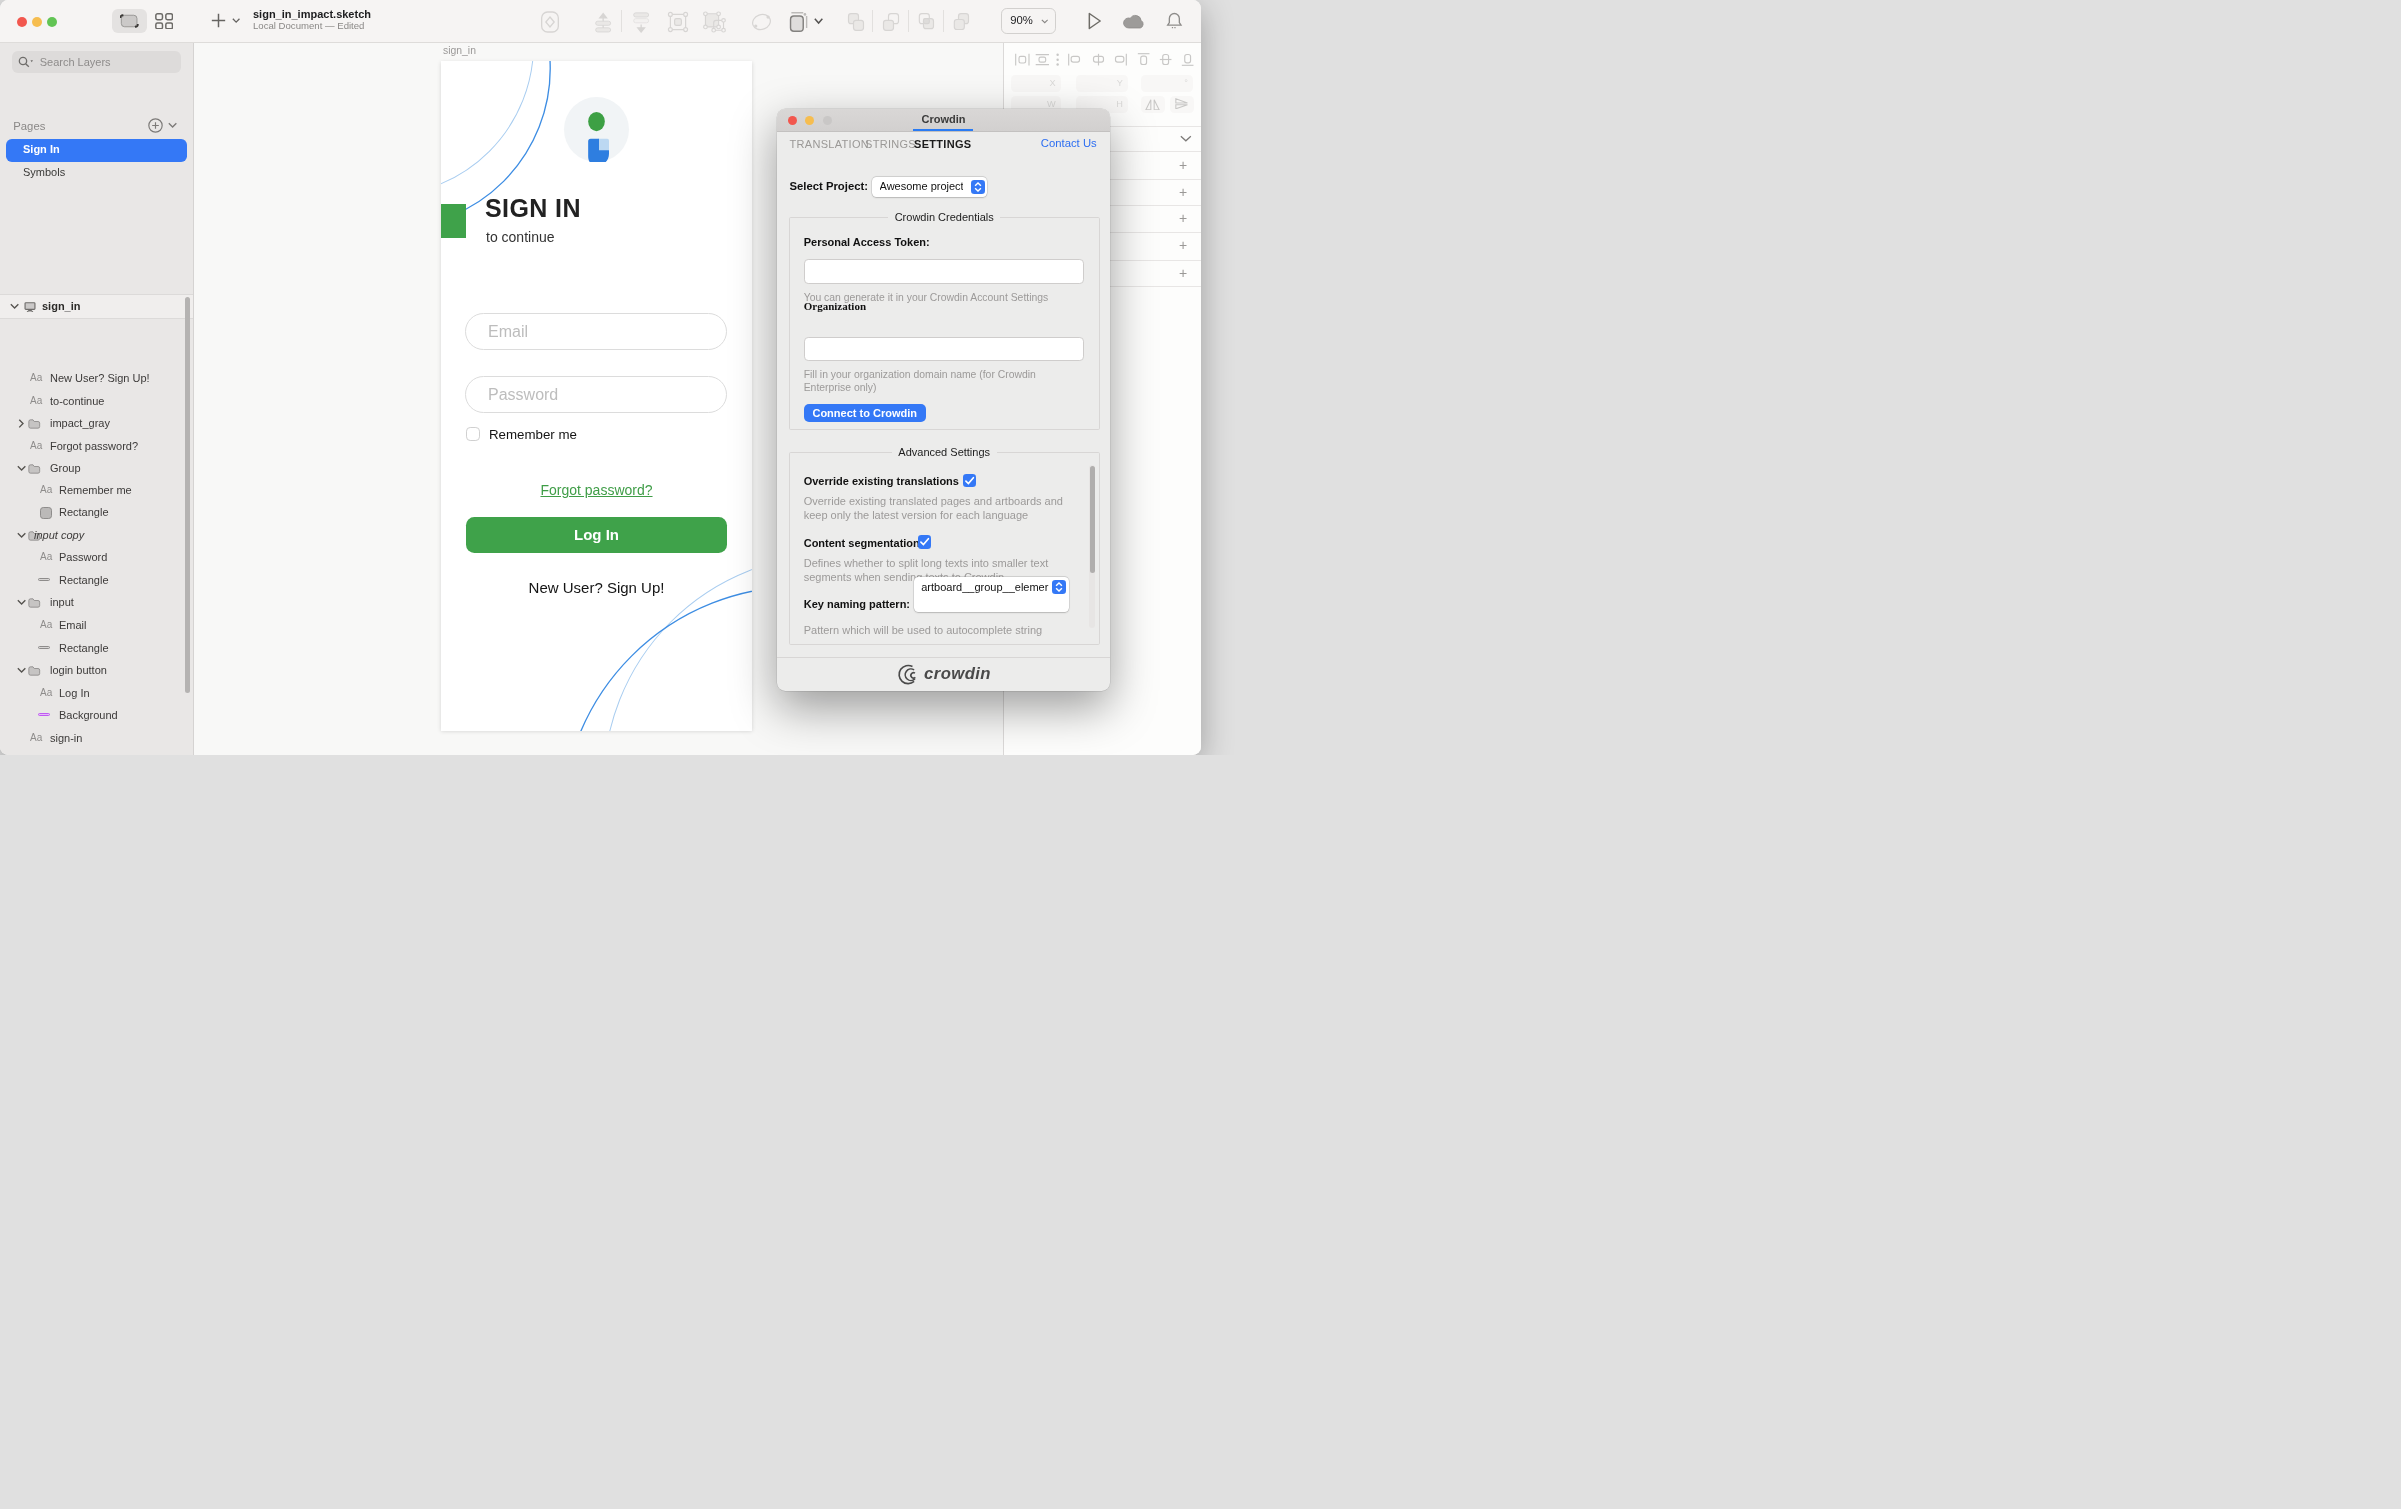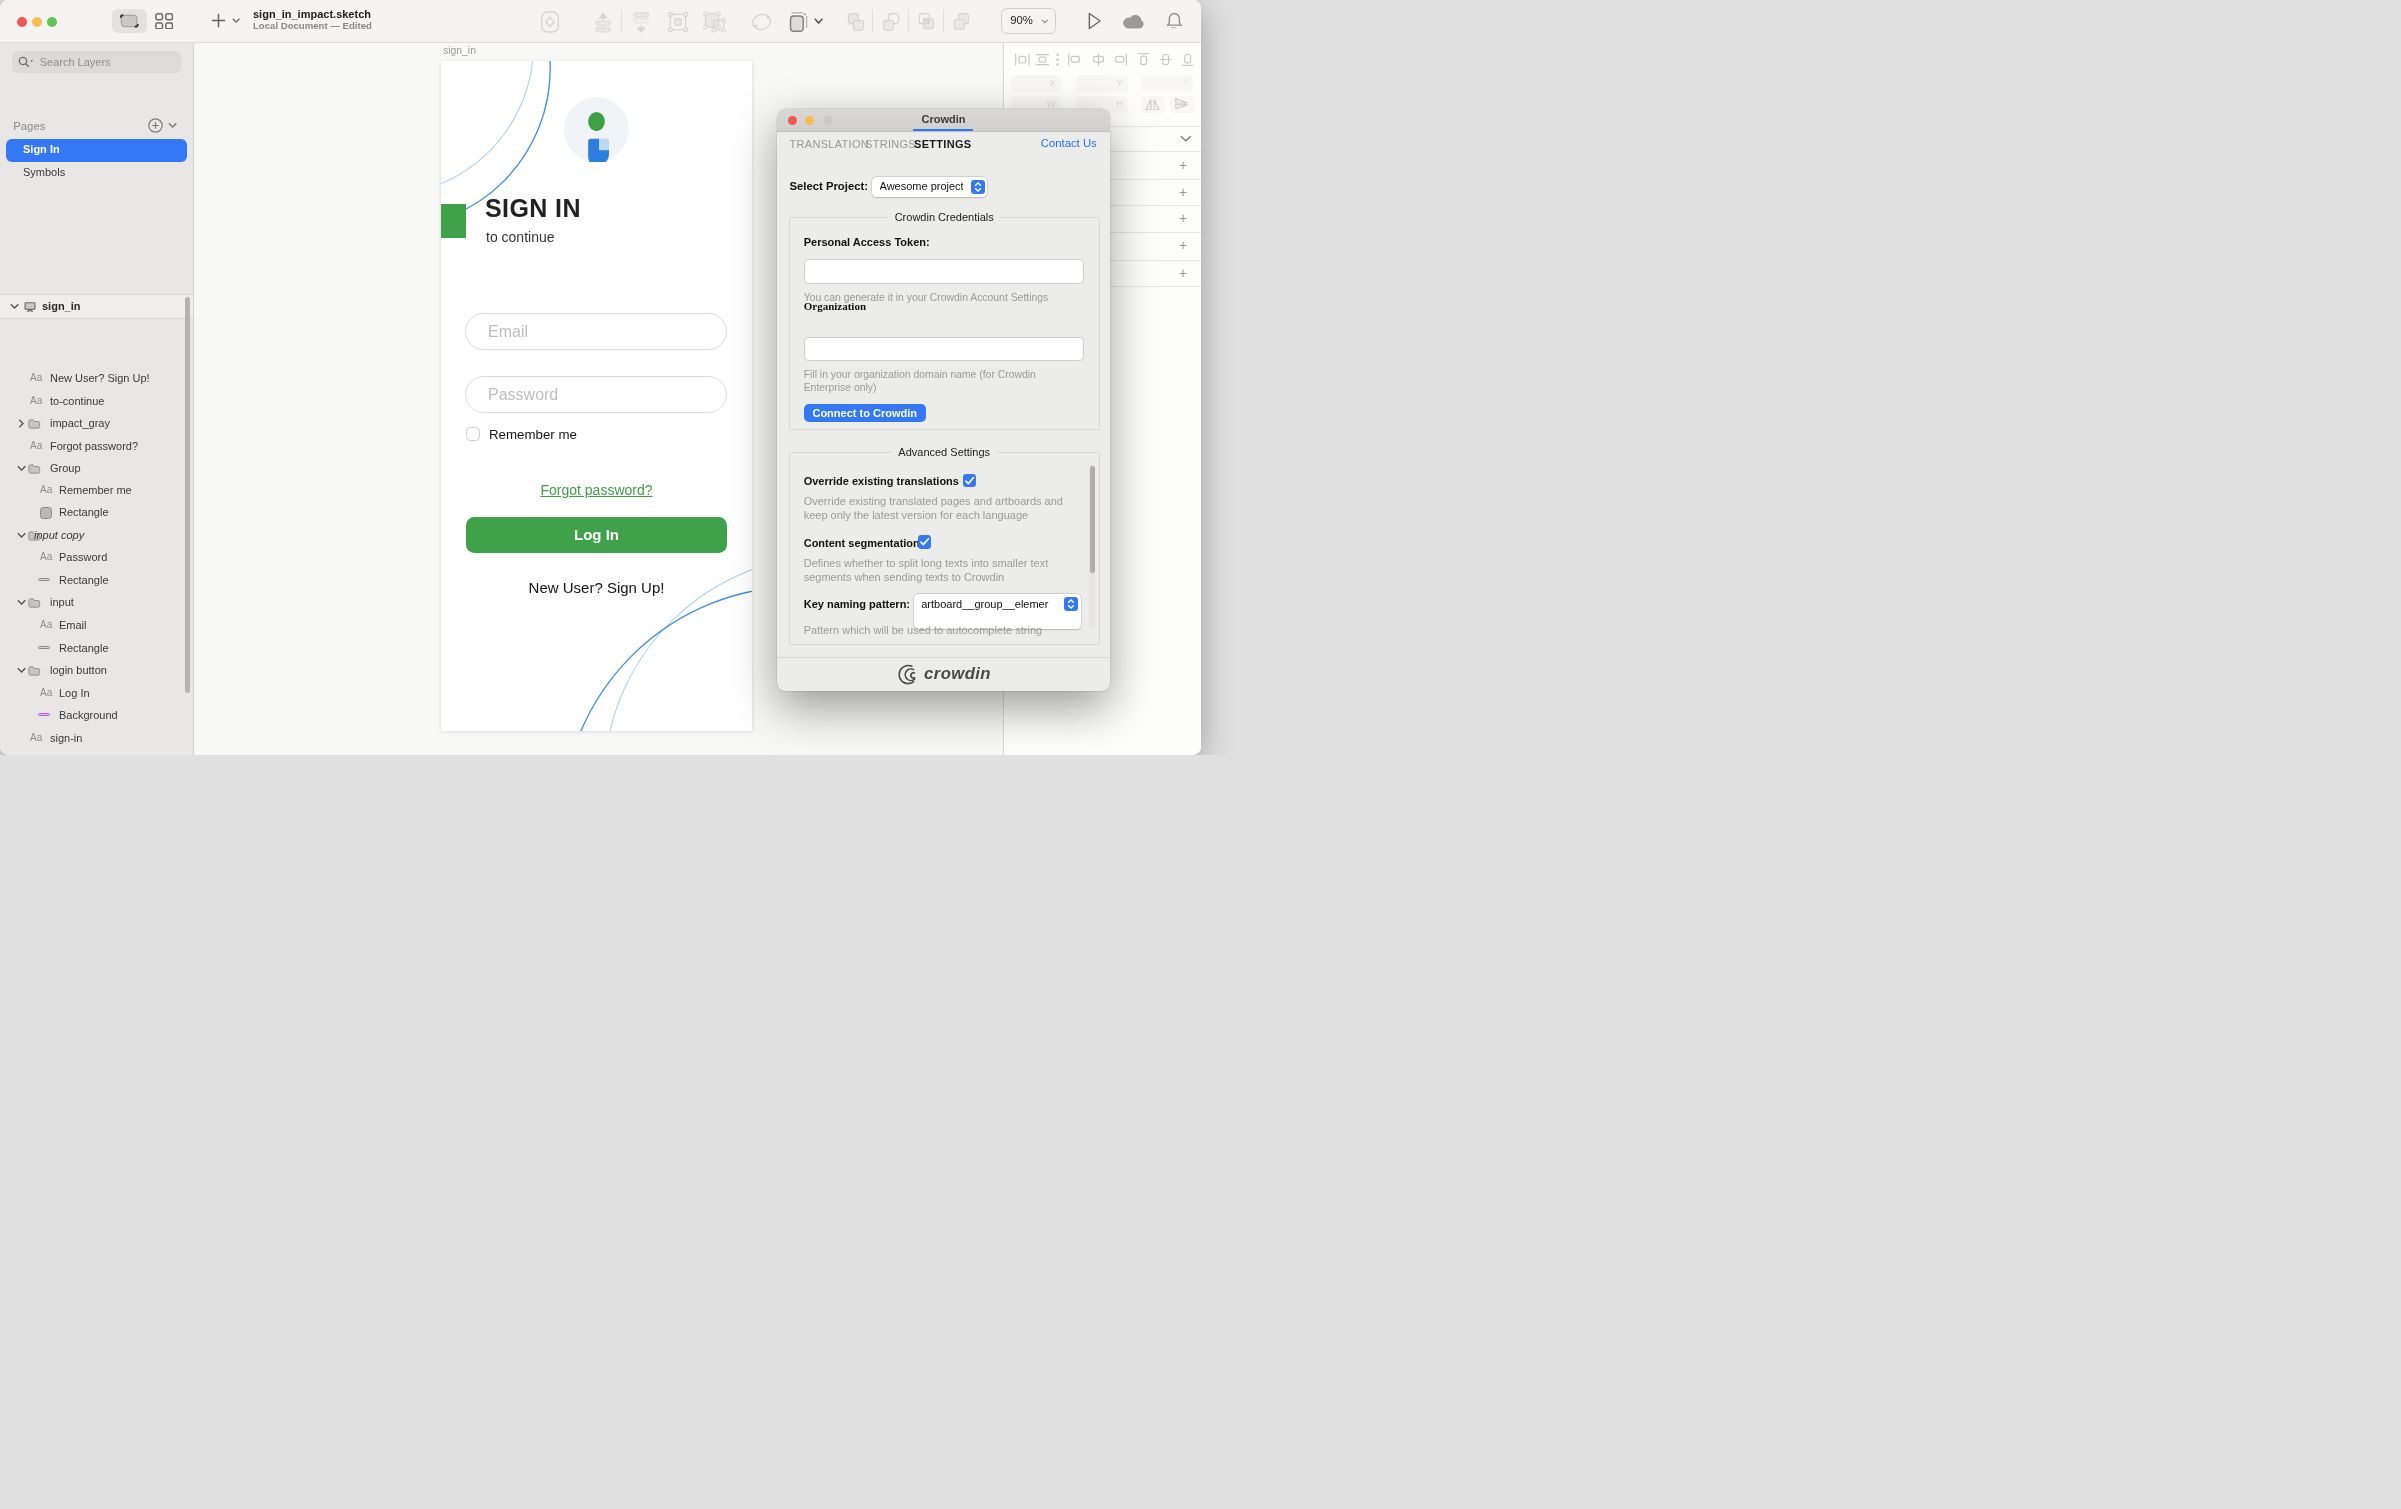--- a/index.html
+++ b/index.html
@@ -2,21 +2,21 @@
 <html style="font-size:13.3px"><head>
 <meta charset="utf-8">
 <style>
   html,body{margin:0;padding:0;background:#e0e0e0;font-family:"Liberation Sans","DejaVu Sans",sans-serif;}
   .app{position:relative;width:1201px;height:755px;background:#f8f8f7;border-radius:8.3px;overflow:hidden;box-shadow:0 8.3px 33px rgba(0,0,0,.3);}
   .abs{position:absolute;}
   
   .toolbar{position:absolute;left:0;top:0;width:1201px;height:42px;background:#f6f4f3;border-bottom:0.8px solid #dedcda;z-index:5;}
   .tl{position:absolute;top:16.7px;width:10px;height:10px;border-radius:50%;}
   .ttl{font-size:11px;font-weight:bold;color:#1d1d1f;}
-  .tsub{font-size:9.6px;color:#8a8886;font-weight:bold;}
+  .tsub{font-size:9.6px;color:#8a8886;}
   .ticon{position:absolute;top:11px;opacity:.85;}
   .tsep{position:absolute;top:10px;width:0.8px;height:22px;background:#e2e0de;}
   
   .sidebar{position:absolute;left:0;top:42px;width:193px;height:713px;background:#e9e7e6;border-right:0.8px solid #d5d3d2;z-index:4;}
   .search{position:absolute;left:11.7px;top:9.2px;width:169px;height:22px;background:#dddbda;border-radius:5.8px;}
   .search .ph{position:absolute;left:28px;top:5px;font-size:11px;color:#8e8c8b;}
   .pgrow{position:absolute;left:0;width:193px;height:22.5px;}
   .pglabel{position:absolute;left:23px;top:4.2px;font-size:11px;color:#3a3a38;}
   .lhead{position:absolute;left:0;top:252px;width:193px;height:23px;background:#f0eeed;border-top:0.8px solid #dcdad9;border-bottom:0.8px solid #dcdad9;}
   .lrow{position:absolute;left:0;width:187px;height:22.5px;}
@@ -516,21 +516,21 @@
         <div class="cbox" style="left:173px;top:12.5px;"><svg width="13.3" height="13.3" viewBox="0 0 16 16">
               <polyline points="3.5,8.5 6.5,11.5 12.5,4.5" fill="none" stroke="#fff" stroke-width="2" stroke-linecap="round"></polyline>
             </svg></div>
         <span class="abs chint" style="left:14px;top:33px;width:277px;font-size:11px;line-height:14px;">Override existing translated pages and artboards and keep only the latest version for each language</span>
         <span class="abs clabel" style="left:14px;top:76px;">Content segmentation</span>
         <div class="cbox" style="left:128px;top:74px;"><svg width="13.3" height="13.3" viewBox="0 0 16 16">
               <polyline points="3.5,8.5 6.5,11.5 12.5,4.5" fill="none" stroke="#fff" stroke-width="2" stroke-linecap="round"></polyline>
             </svg></div>
         <span class="abs chint" style="left:14px;top:95px;width:277px;font-size:11px;line-height:14px;">Defines whether to split long texts into smaller text segments when sending texts to Crowdin</span>
         <span class="abs clabel" style="left:14px;top:137px;">Key naming pattern:</span>
-        <div class="popup" style="left:124px;top:133px;width:155px;height:35px;padding-left:12px;">
+        <div class="popup" style="left:124px;top:116px;width:155px;height:35px;">
           <span class="val" style="width:129px;">artboard__group__elemer</span>
           <div class="stepper"><svg width="14" height="14" viewBox="0 0 17 17">
                 <polyline points="5,7 8.5,3.5 12,7" fill="none" stroke="#fff" stroke-width="1.7"></polyline>
                 <polyline points="5,10 8.5,13.5 12,10" fill="none" stroke="#fff" stroke-width="1.7"></polyline>
               </svg></div>
         </div>
         <span class="abs chint" style="left:14px;top:163px;width:277px;font-size:11px;">Pattern which will be used to autocomplete string</span>
       </div>
       <div class="abs" style="right:3.3px;top:11.7px;width:6.7px;height:163px;background:#e7e5e4;border-radius:3.3px;">
         <div class="abs" style="left:0.8px;top:1.7px;width:5px;height:107px;background:#b0aead;border-radius:2.5px;"></div>

